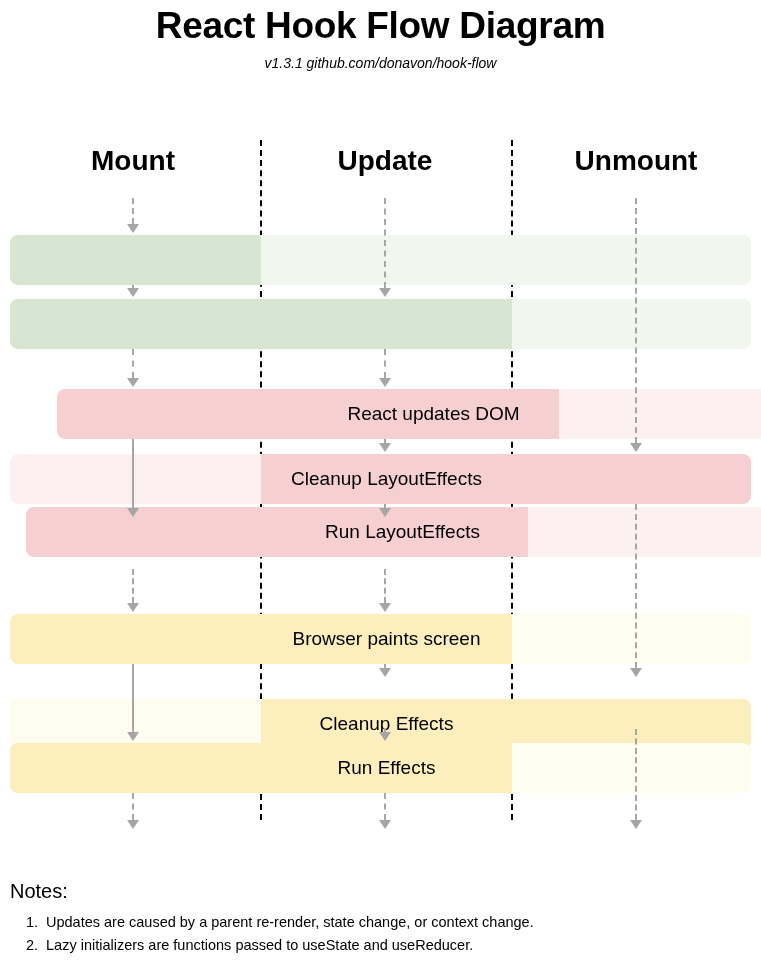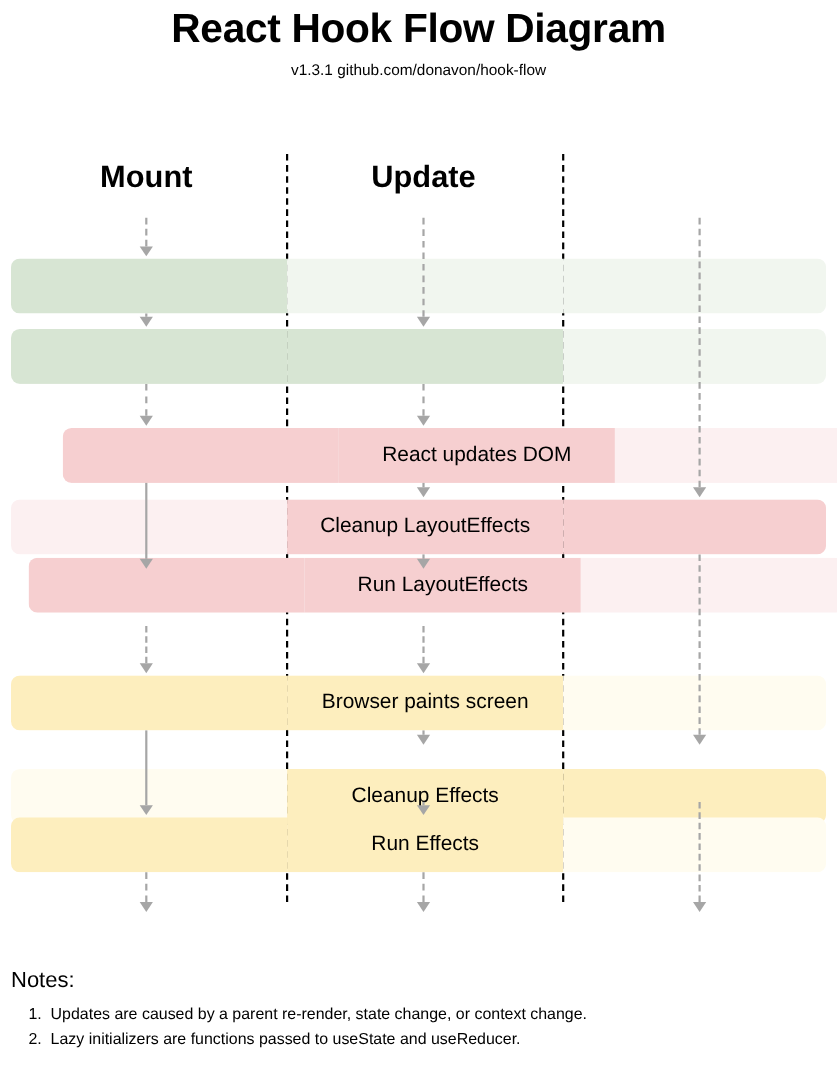--- a/index.html
+++ b/index.html
@@ -28,20 +28,21 @@
     letter-spacing: -0.3px;
   }
   #subtitle {
     position: absolute;
     top: 55px;
     left: 0;
     width: 761px;
     text-align: center;
     font-size: 14px;
     font-weight: normal;
+    font-style: italic;
   }
 
   
   #diagram {
     position: absolute;
     left: 0;
     top: 0;
     width: 761px;
     height: 860px;
   }
@@ -138,20 +139,21 @@
 </head>
 <body>
 
 <div id="title">React Hook Flow Diagram</div>
 <div id="subtitle">v1.3.1 github.com/donavon/hook-flow</div>
 
 <div id="diagram">
 
   <div class="col-header" id="hdr-update">Update</div>
   <div class="col-header" id="hdr-mount">Mount</div>
+  <div class="col-header" id="hdr-unmount">Unmount</div>
 
   <div class="divider" id="divider-1"></div>
   <div class="divider" id="divider-2"></div>
 
   <div id="rows-layer">
       <div class="row" style="top: 235px;">
         <div class="seg seg-mount" style="background: rgb(215, 229, 211);"></div>
         <div class="seg seg-update" style="background: rgb(241, 246, 239);"></div>
         <div class="seg seg-unmount" style="background: rgb(241, 246, 239);"></div>
       </div>

